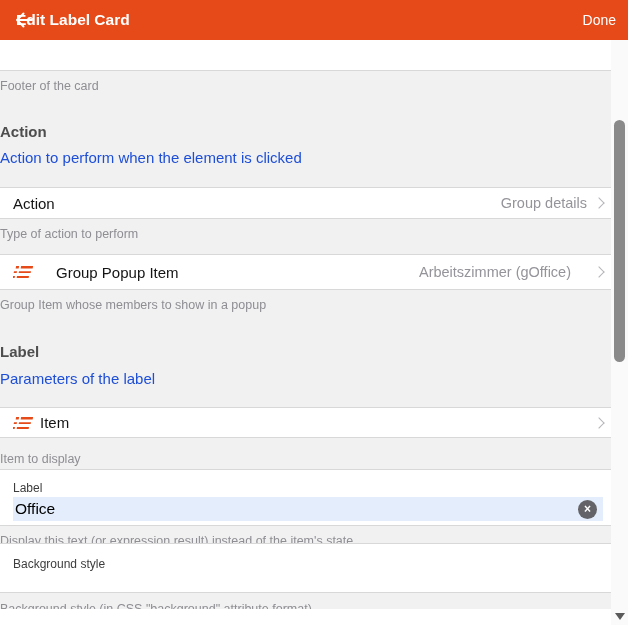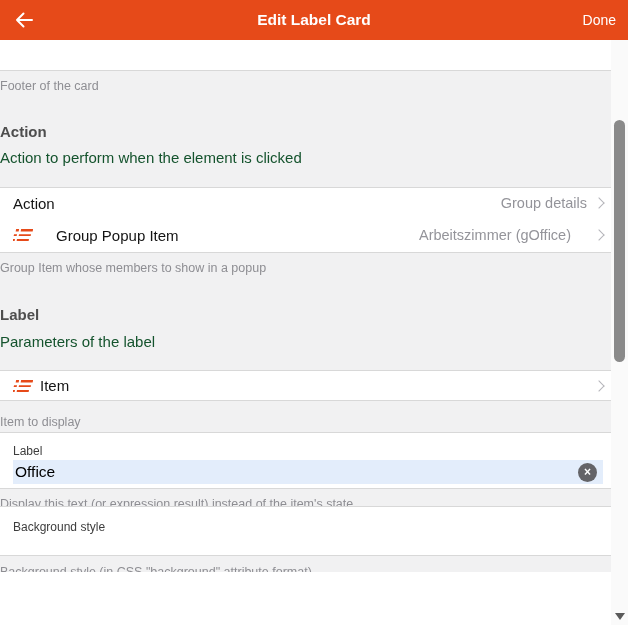--- a/index.html
+++ b/index.html
@@ -5,38 +5,38 @@
   * { margin:0; padding:0; box-sizing:border-box; }
   html,body { width:628px; height:625px; }
   body { font-family:"Liberation Sans", sans-serif; background:#fff; overflow:hidden; }
   .page { position:relative; width:628px; height:625px; background:#fff; overflow:hidden; }
 
   
   .navbar { position:absolute; top:0; left:0; width:628px; height:40px;
     background:#e64a19; display:flex; align-items:center; color:#fff; z-index:5; }
   .nav-back { width:44px; height:40px; display:flex; align-items:center; justify-content:flex-start;
     padding-left:14px; cursor:pointer; }
-  .nav-title { position:absolute; left:0; right:0; text-align:center;
+  .nav-title { position:absolute; left:16px; right:0; text-align:left;
     font-size:15.5px; font-weight:700; color:#fff; pointer-events:none; }
   .nav-done { margin-left:auto; padding:0 12px; height:40px; display:flex; align-items:center;
     font-size:14px; color:#fff; cursor:pointer; }
 
   
   .content { position:absolute; top:40px; left:0; width:611px; height:585px;
     background:#fff; overflow:hidden; }
 
   .white-gap { height:30px; background:#fff; }
 
   .gray { background:#f1f1f2; border-top:1px solid #d8d8d8; border-bottom:1px solid #d8d8d8;
     padding-right:10px; overflow:hidden; }
   .gray.no-bottom { border-bottom:none; }
 
   .hint { font-size:12.5px; color:#8e8e93; line-height:16px; }
   .block-title { font-size:15px; font-weight:700; color:#4e4e4e; line-height:19px; }
-  .block-subtitle { font-size:15px; color:#14532d; line-height:19px; }
+  .block-subtitle { font-size:15px; color:#1d4ed8; line-height:19px; }
 
   .row { background:#fff; display:flex; align-items:center;
     padding-left:13px; padding-right:8px; cursor:pointer; }
   .row-label { font-size:15px; color:#141414; white-space:nowrap; }
   .row-value { margin-left:auto; font-size:14.5px; color:#94949a; white-space:nowrap; }
   .chevron { width:8px; height:8px; border-top:1.5px solid #b5b5ba; border-right:1.5px solid #b5b5ba;
     transform:rotate(45deg); margin-left:8px; flex:0 0 auto; }
   .chevron.alone { margin-left:auto; }
 
   .item-icon { width:20px; height:20px; margin-right:7px; flex:0 0 auto; }
@@ -84,20 +84,23 @@
       <div class="block-title" style="margin-top:28px;">Action</div>
       <div class="block-subtitle" style="margin-top:7px;">Action to perform when the element is clicked</div>
     </div>
 
     <div class="row" style="height:30px;">
       <span class="row-label">Action</span>
       <span class="row-value">Group details</span>
       <span class="chevron"></span>
     </div>
 
+    <div class="gray" style="height:37px;">
+      <div class="hint" style="margin-top:7px;">Type of action to perform</div>
+    </div>
 
     <div class="row" style="height:34px;gap:16px;">
       <svg class="item-icon" viewBox="0 0 20 20">
         <g transform="skewX(-12) translate(4,0)" fill="#e64a19">
           <rect x="0" y="4" width="3" height="2.4"></rect>
             <rect x="5" y="4" width="12" height="2.4"></rect>
           <rect x="-1" y="9.2" width="3" height="1.9"></rect>
             <rect x="4" y="9.2" width="12" height="1.9"></rect>
           <rect x="-2" y="14" width="3" height="1.9"></rect>
             <rect x="3" y="14" width="12" height="1.9"></rect>

